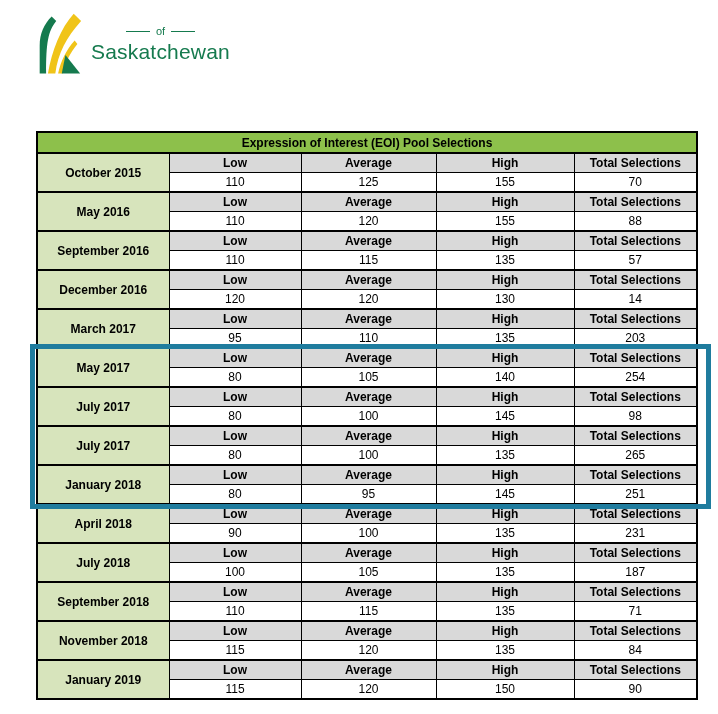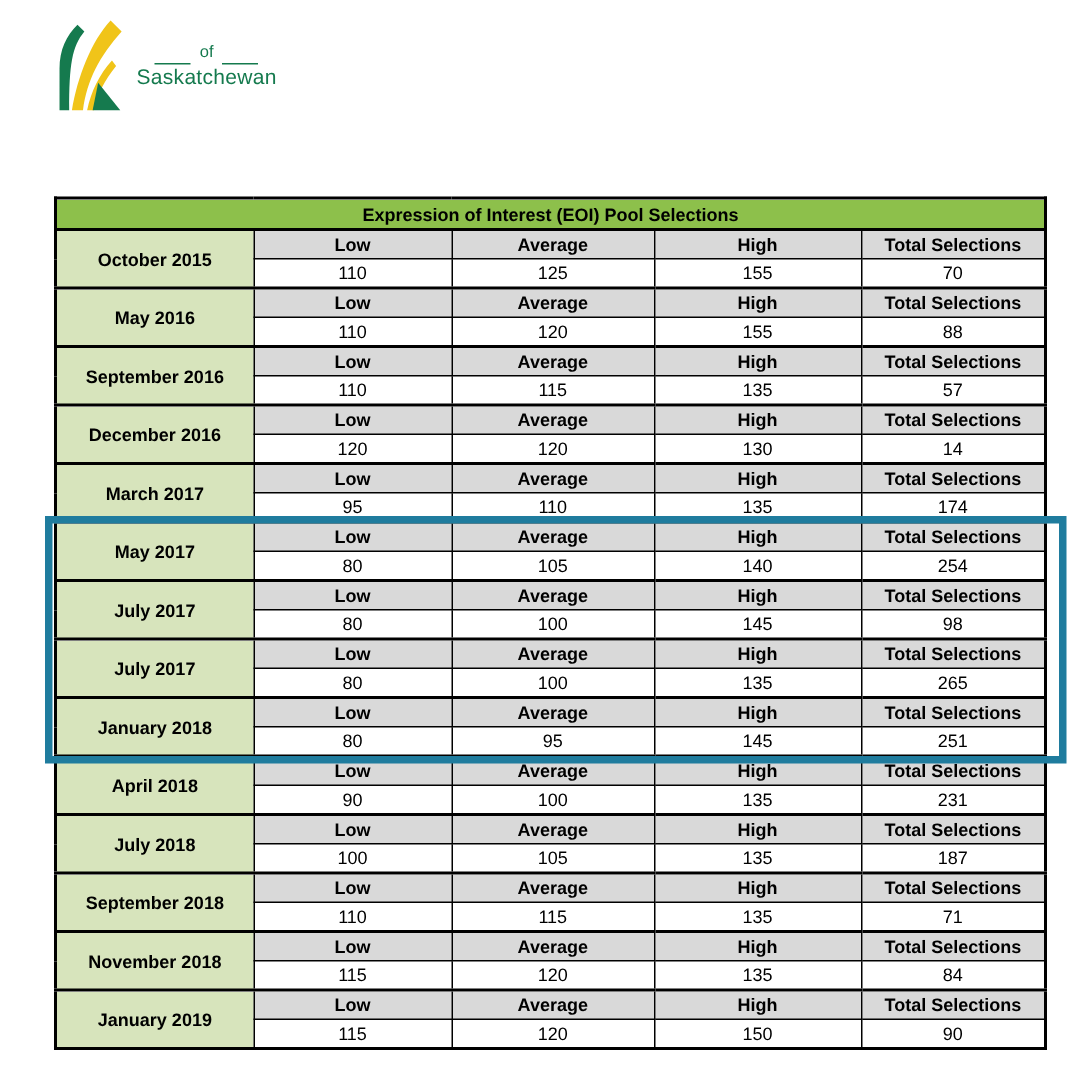--- a/index.html
+++ b/index.html
@@ -13,23 +13,23 @@
   }
   html,body{margin:0;padding:0;background:#fff;}
   body{width:718px;height:714px;font-family:"Liberation Sans",sans-serif;}
   #page{position:relative;width:718px;height:714px;overflow:hidden;background:#fff;}
 
   
   .logo{position:absolute;left:36px;top:12px;display:flex;align-items:center;gap:9px;}
   .logo svg{width:46px;height:66px;display:block;}
   .logo-text{color:var(--logo-green);line-height:1.25;}
   .logo-l1{font-size:16px;letter-spacing:.2px;}
-  .logo-l2{display:flex;align-items:flex-end;justify-content:center;gap:6px;font-size:11px;}
+  .logo-l2{display:flex;align-items:center;justify-content:center;gap:6px;font-size:11px;}
   .logo-dash{width:24px;height:1px;background:var(--logo-green);}
-  .logo-l3{font-size:14px;letter-spacing:.2px;}
+  .logo-l3{font-size:21px;letter-spacing:.2px;}
 
   
   table{position:absolute;left:36px;top:131px;width:660px;border-collapse:collapse;
         table-layout:fixed;border:2px solid var(--border-black);padding-left:21px;}
   th,td{padding:0;text-align:center;font-size:12px;white-space:nowrap;overflow:hidden;
         color:#000;}
   th.title{background:var(--title-green);height:19px;font-weight:700;
            border:2px solid var(--border-black);}
   td{border:1px solid var(--border-black);height:18px;}
   tr.hdr-row td{border-top-width:2px;}
@@ -137,21 +137,21 @@
     <td class="date" rowspan="2">March 2017</td>
     <td class="hdr">Low</td>
     <td class="hdr">Average</td>
     <td class="hdr">High</td>
     <td class="hdr">Total Selections</td>
   </tr>
   <tr class="val-row">
     <td class="val">95</td>
     <td class="val">110</td>
     <td class="val">135</td>
-    <td class="val">174</td>
+    <td class="val">203</td>
   </tr>
 
   <tr class="hdr-row hl">
     <td class="date" rowspan="2">May 2017</td>
     <td class="hdr">Low</td>
     <td class="hdr">Average</td>
     <td class="hdr">High</td>
     <td class="hdr">Total Selections</td>
   </tr>
   <tr class="val-row hl">

